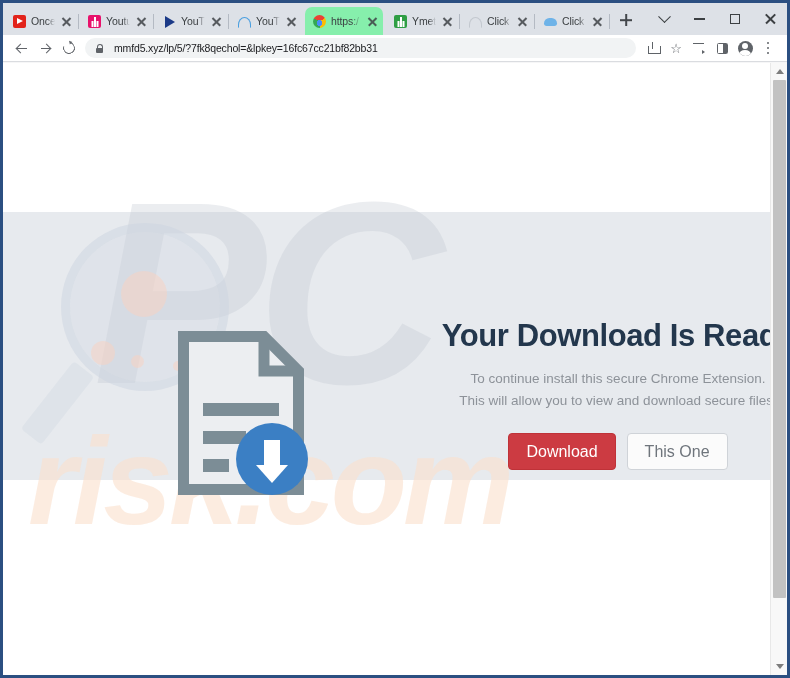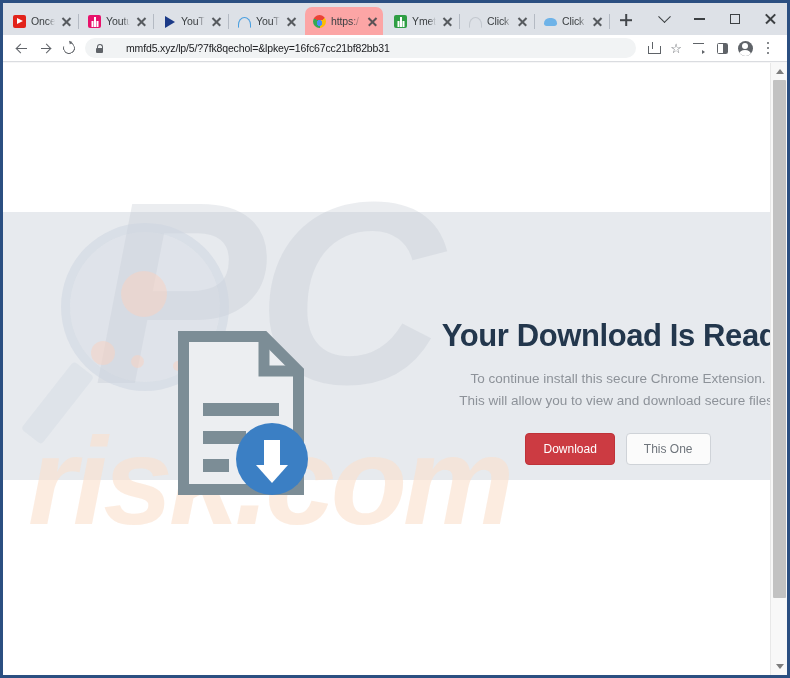--- a/index.html
+++ b/index.html
@@ -40,21 +40,21 @@
     font-size: 10.5px;
     color: #3c4043;
     white-space: nowrap;
     overflow: hidden;
     border-radius: 7px 7px 0 0;
     min-width: 0;
   }
   .tab.inactive { width: 72px; }
   .tab.active {
     width: 78px;
-    background: #fca5a5;
+    background: #86efac;
   }
   .tab-sep {
     width: 1px;
     height: 15px;
     background: #b4bac3;
     margin: 0 1px 6px 1px;
     flex: 0 0 auto;
   }
   .tab-sep.hidden { visibility: hidden; }
   .tab-favicon {
@@ -232,21 +232,21 @@
   }
   .omnibox {
     flex: 1 1 auto;
     height: 20px;
     background: #f1f3f4;
     border-radius: 10px;
     margin: 0 6px 0 4px;
     display: flex;
     align-items: center;
     padding: 0 10px;
-    gap: 23px;
+    gap: 11px;
     overflow: hidden;
   }
   .lock-ic {
     width: 8px; height: 10px;
     position: relative;
     flex: 0 0 auto;
   }
   .lock-ic::before {
     content:""; position:absolute; left:0.5px; bottom:0;
     width:7px; height:5.5px; background:#5f6368; border-radius:1px;
@@ -466,21 +466,21 @@
     line-height: 1.65;
     white-space: nowrap;
   }
   .btn-row {
     margin-top: 20px;
     display: flex;
     justify-content: center;
     gap: 11px;
   }
   .btn {
-    font-size: 12px;
+    font-size: 16px;
     padding: 8px 17px;
     border-radius: 4px;
     line-height: 1.2;
     white-space: nowrap;
     font-family: "Liberation Sans", sans-serif;
   }
   .btn-download {
     background: #cc3b42;
     color: #ffffff;
     border: 1px solid #bf3238;

